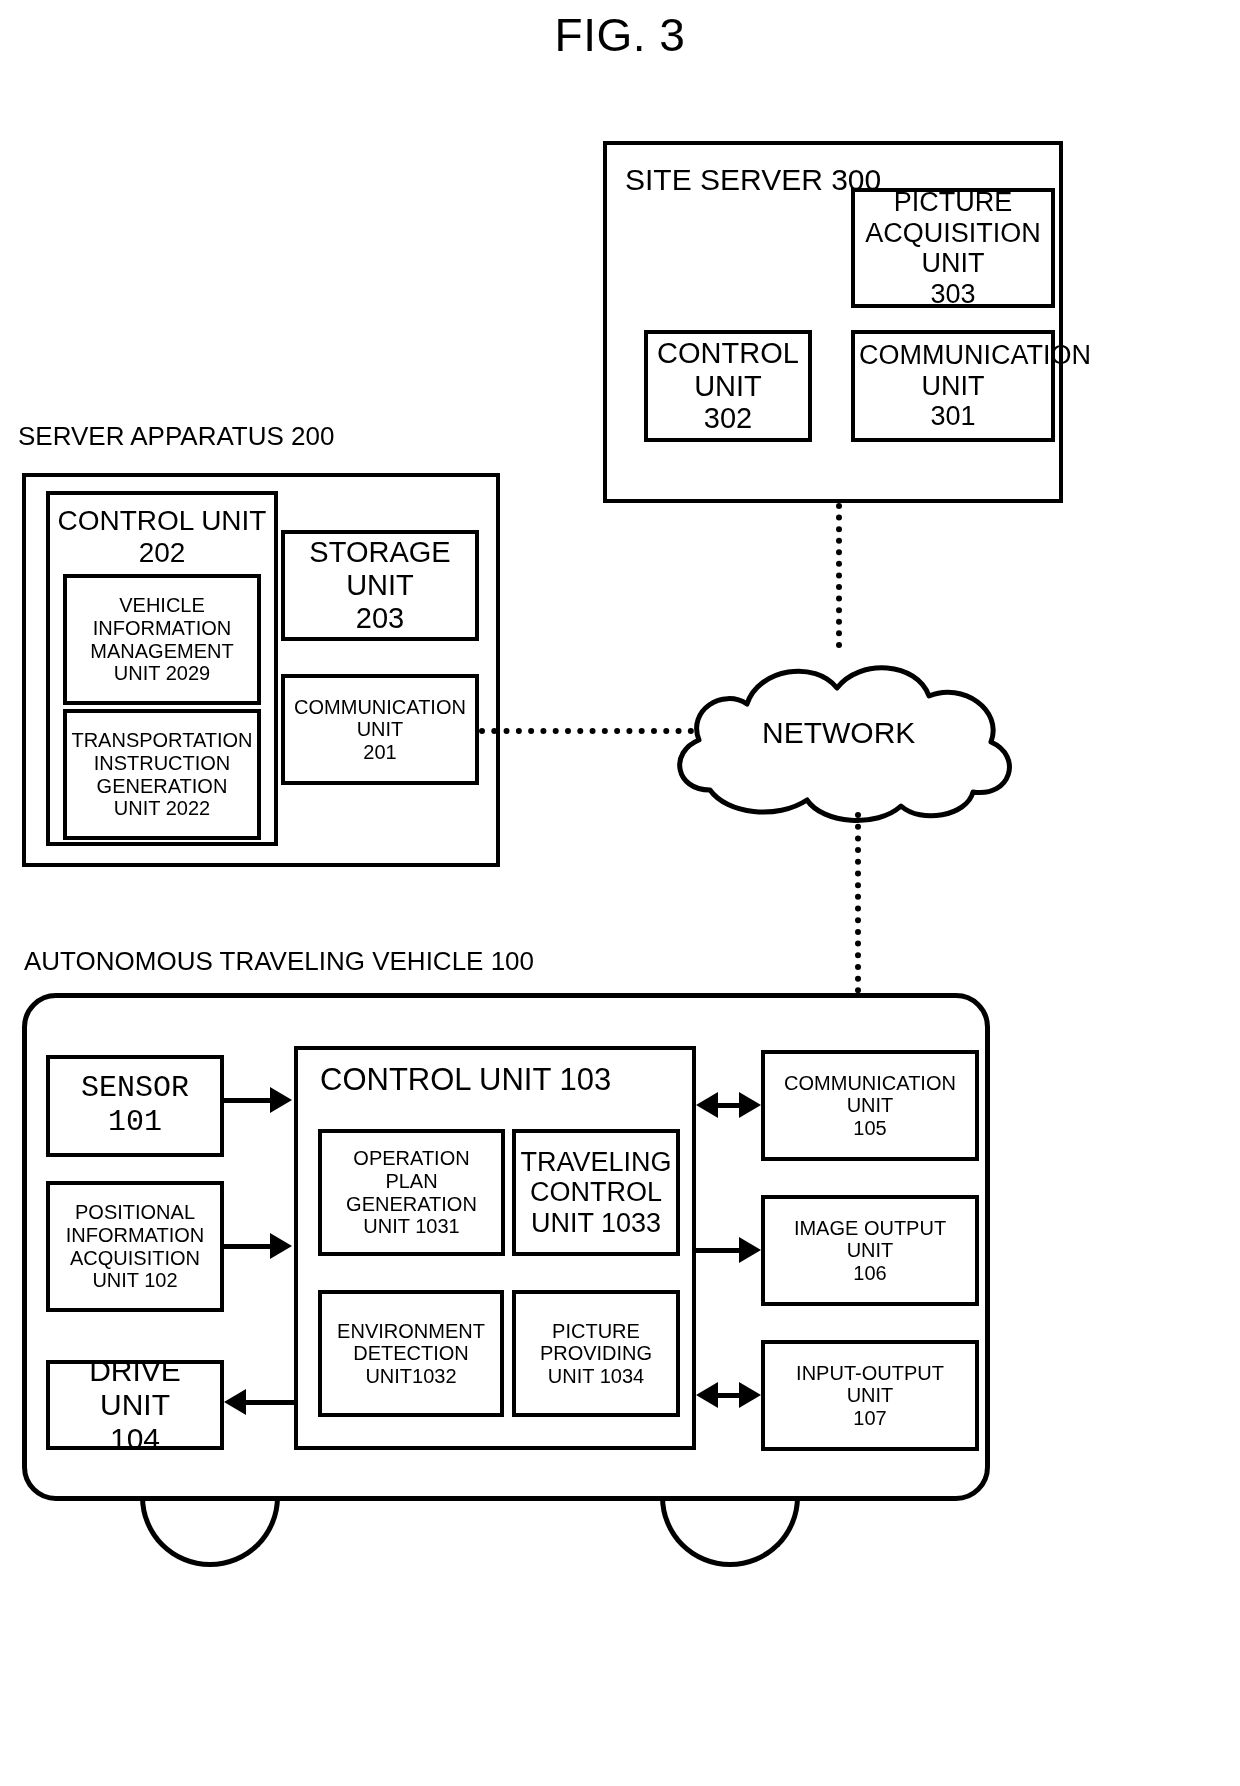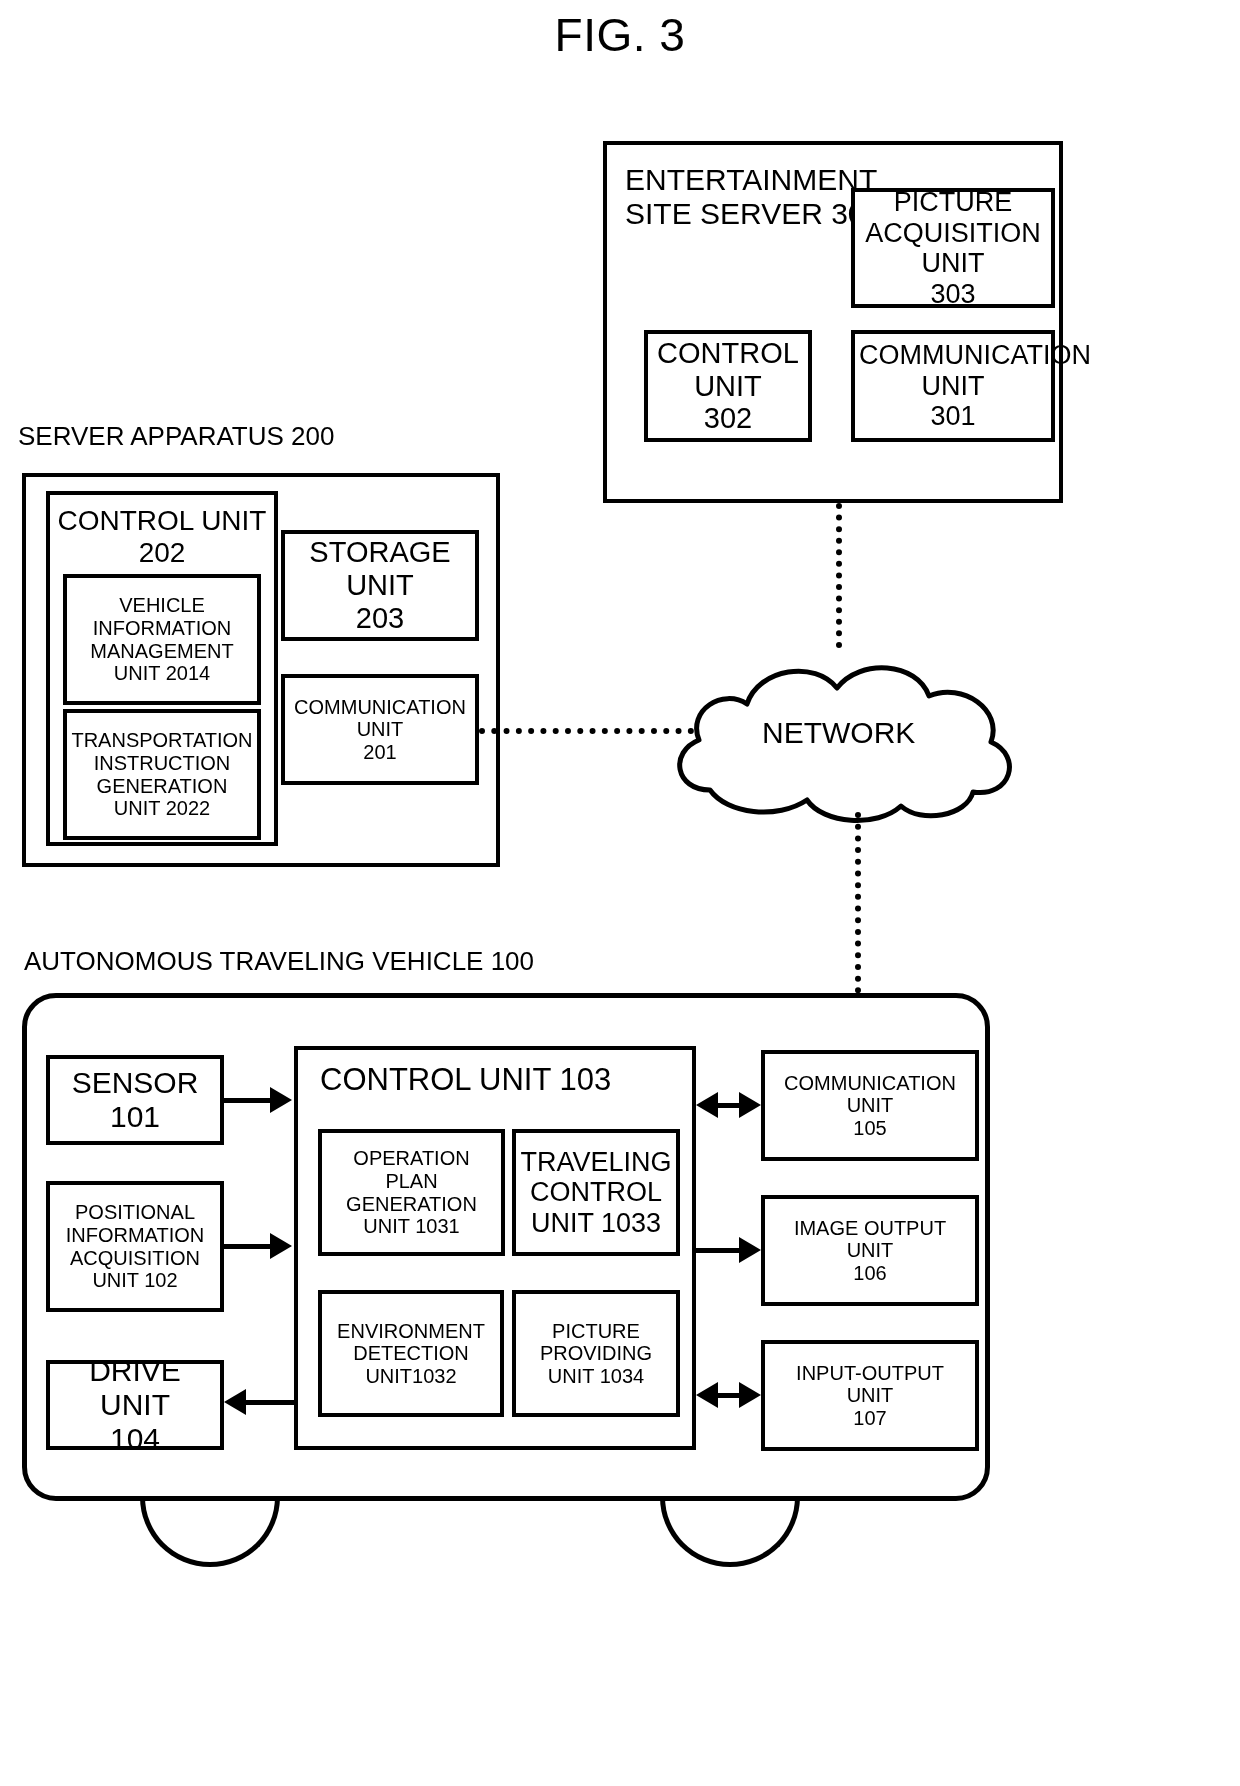--- a/index.html
+++ b/index.html
@@ -106,21 +106,20 @@
 </style>
 </head>
 <body>
 
 <div id="stage">
 
   <div class="fig-title">FIG. 3</div>
 
   <div class="box top-label" style="left:603px; top:141px; width:460px; height:362px;">
     <div class="box-inner" style="padding:18px 0 0 18px;">
-      <div class="t30">ENTERTAINMENT</div>
       <div class="t30">SITE SERVER 300</div>
     </div>
   </div>
 
   <div class="box" style="left:851px; top:188px; width:204px; height:120px;">
     <div class="box-inner">
       <div class="t27">PICTURE</div>
       <div class="t27">ACQUISITION UNIT</div>
       <div class="t27">303</div>
     </div>
@@ -153,21 +152,21 @@
       <div class="t28">CONTROL UNIT</div>
       <div class="t28">202</div>
     </div>
   </div>
 
   <div class="box" style="left:63px; top:574px; width:198px; height:131px;">
     <div class="box-inner">
       <div class="t26">VEHICLE</div>
       <div class="t26">INFORMATION</div>
       <div class="t26">MANAGEMENT</div>
-      <div class="t26">UNIT 2014</div>
+      <div class="t26">UNIT 2029</div>
     </div>
   </div>
 
   <div class="box" style="left:63px; top:709px; width:198px; height:131px;">
     <div class="box-inner">
       <div class="t26">TRANSPORTATION</div>
       <div class="t26">INSTRUCTION</div>
       <div class="t26">GENERATION</div>
       <div class="t26">UNIT 2022</div>
     </div>
@@ -207,21 +206,21 @@
 
   <div class="dotted-v" style="left:855px; top:812px; height:240px;"></div>
 
   <div class="plain-label" style="left:24px; top:947px;">AUTONOMOUS TRAVELING VEHICLE 100</div>
 
   <div class="wheel" style="left:140px; top:1495px; width:140px; height:72px;"></div>
   <div class="wheel" style="left:660px; top:1495px; width:140px; height:72px;"></div>
 
   <div class="vehicle-body" style="left:22px; top:993px; width:968px; height:508px;"></div>
 
-  <div class="box" style="left:46px; top:1055px; width:178px; height:90px;">
+  <div class="box" style="left:46px; top:1055px; width:178px; height:102px;font-family:Liberation Mono, monospace;">
     <div class="box-inner">
       <div class="t30">SENSOR</div>
       <div class="t30">101</div>
     </div>
   </div>
 
   <div class="box" style="left:46px; top:1181px; width:178px; height:131px;">
     <div class="box-inner">
       <div class="t26">POSITIONAL</div>
       <div class="t26">INFORMATION</div>

